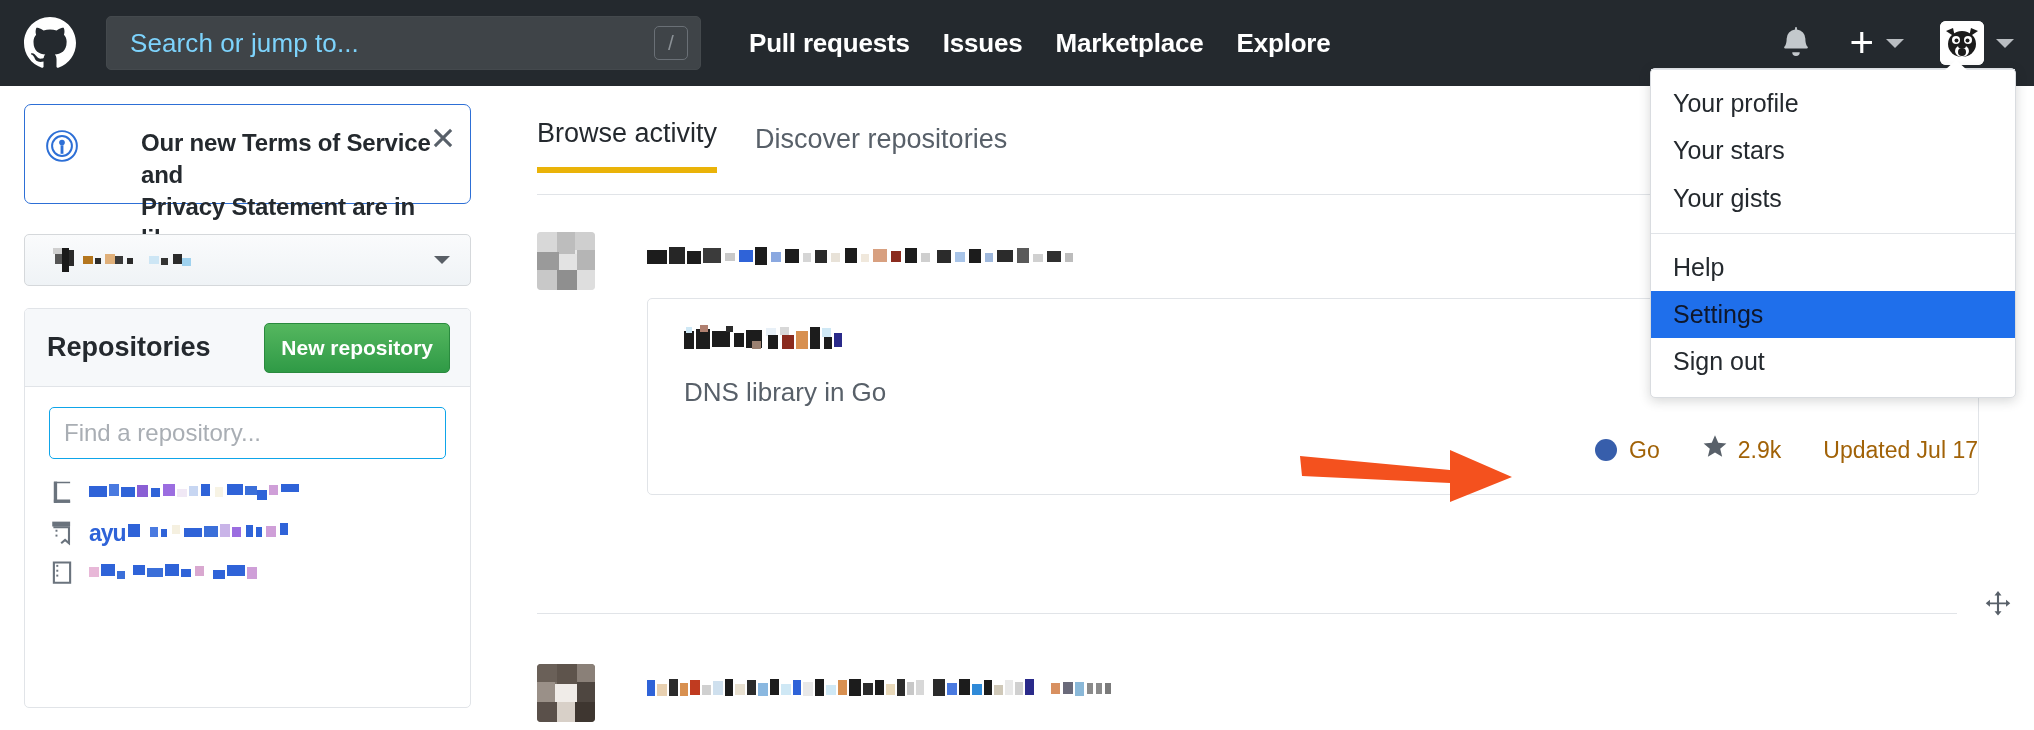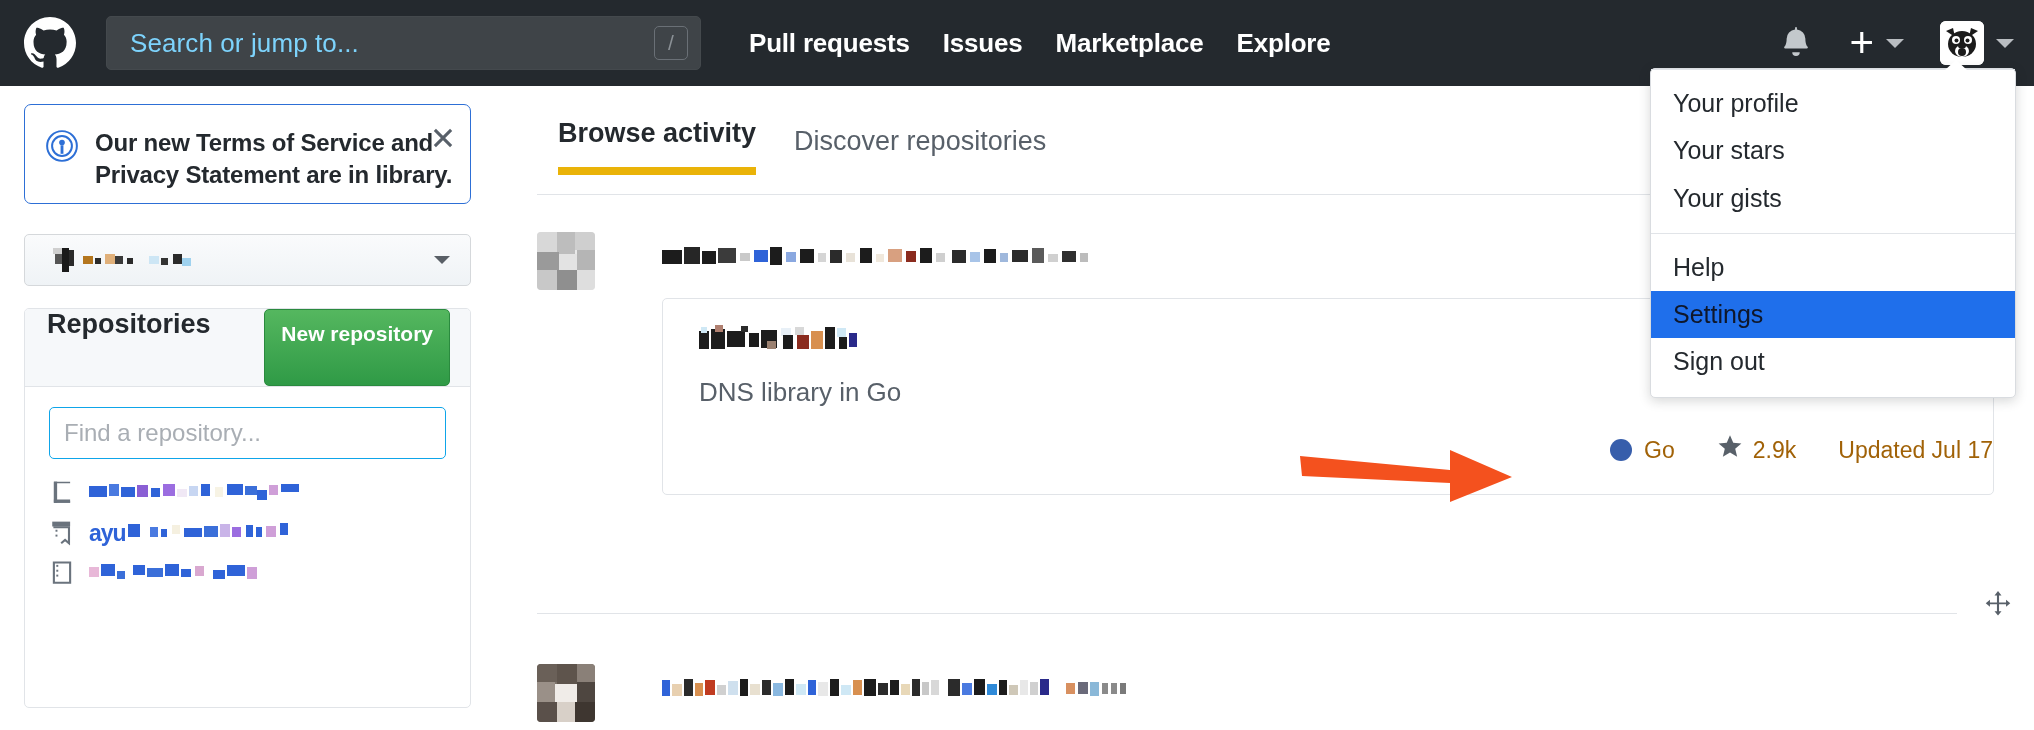--- a/index.html
+++ b/index.html
@@ -105,21 +105,21 @@
   }
   .dd-item.selected { background: #1f6feb; color: #0f172a; }
 
   
   .sidebar { position: absolute; top: 86px; left: 0; width: 500px; height: 644px; }
   .tos-banner {
     position: absolute; left: 24px; top: 18px;
     width: 447px; height: 100px;
     border: 1px solid #2d6fd6; border-radius: 7px;
     background: #ffffff;
-    display: flex; align-items: flex-start;
+    display: flex; align-items: flex-start; gap: 46px;
   }
   .tos-icon { margin: 24px 0 0 20px; flex: 0 0 auto; }
   .tos-text {
     margin: 22px 0 0 16px;
     font-size: 24px; font-weight: bold; color: #24292e;
     line-height: 1.33; letter-spacing: -0.2px;
   }
   .tos-close {
     position: absolute; right: 14px; top: 20px;
     cursor: pointer;
@@ -145,21 +145,21 @@
   .repo-panel {
     position: absolute; left: 24px; top: 222px;
     width: 447px; height: 400px;
     border: 1px solid #e1e4e8; border-radius: 5px;
     background: #ffffff;
     overflow: hidden;
   }
   .repo-panel-head {
     height: 78px; background: #f6f8fa;
     border-bottom: 1px solid #e1e4e8;
-    display: flex; justify-content: space-between;
+    display: flex; align-items: center; justify-content: space-between;
     padding: 0 20px 0 22px;
   }
   .repo-panel-title { font-size: 27px; font-weight: bold; color: #24292e; }
   .new-repo-btn {
     background: linear-gradient(#55b75f, #2f9a46);
     border: 1px solid #2a8a3e; border-radius: 5px;
     color: #ffffff; font-size: 21px; font-weight: bold;
     padding: 12px 16px; cursor: pointer; white-space: nowrap;
   }
   .repo-find-wrap { padding: 20px 24px 0 24px; }
@@ -179,29 +179,29 @@
   
   .main { position: absolute; top: 86px; left: 500px; width: 1534px; height: 644px; }
   .tabs {
     position: absolute; left: 37px; top: 32px;
     display: flex; align-items: flex-end;
   }
   .tab {
     font-size: 27px; padding-bottom: 18px; margin-right: 38px;
     cursor: pointer; white-space: nowrap;
   }
-  .tab.active { color: #24292e; font-weight: bold; border-bottom: 8px solid #eab308; margin-left: 21px; }
+  .tab.active { color: #24292e; font-weight: normal; border-bottom: 6px solid #eab308; }
   .tab.inactive { color: #586069; }
   .feed-divider {
     position: absolute; left: 37px; top: 108px;
     width: 1420px; height: 1px; background: #e1e4e8;
   }
   .feed-item { position: absolute; left: 37px; display: flex; }
   .feed-avatar { width: 58px; height: 58px; border-radius: 4px; overflow: hidden; flex: 0 0 auto; }
-  .feed-body { margin-left: 67px; }
+  .feed-body { margin-left: 52px; }
   .feed-headline { margin-top: 12px; }
   .repo-card {
     margin-top: 24px;
     width: 1332px;
     border: 1px solid #e1e4e8; border-radius: 5px;
     background: #fff;
     padding: 26px 0 28px 36px;
   }
   .repo-card-name { height: 28px; }
   .repo-card-desc { font-size: 26px; color: #586069; margin-top: 20px; }

